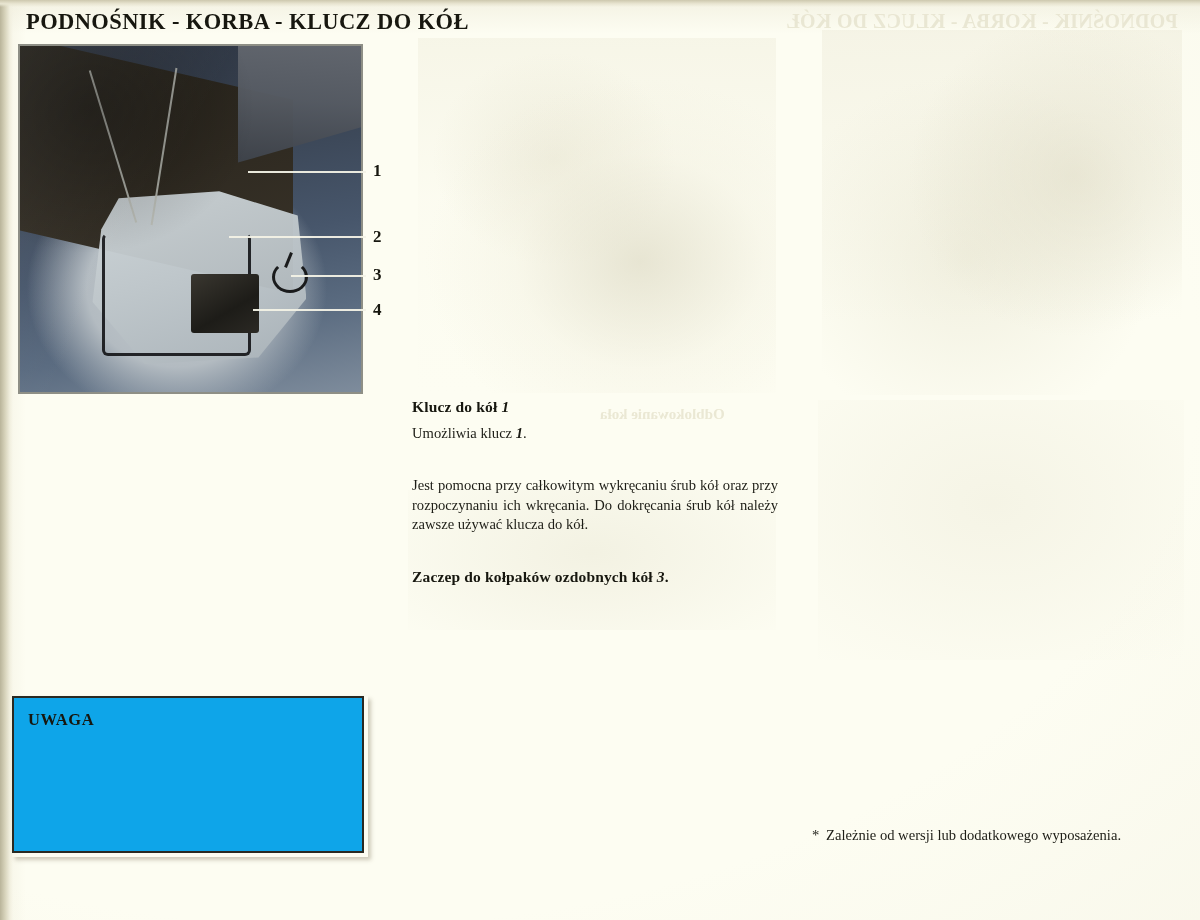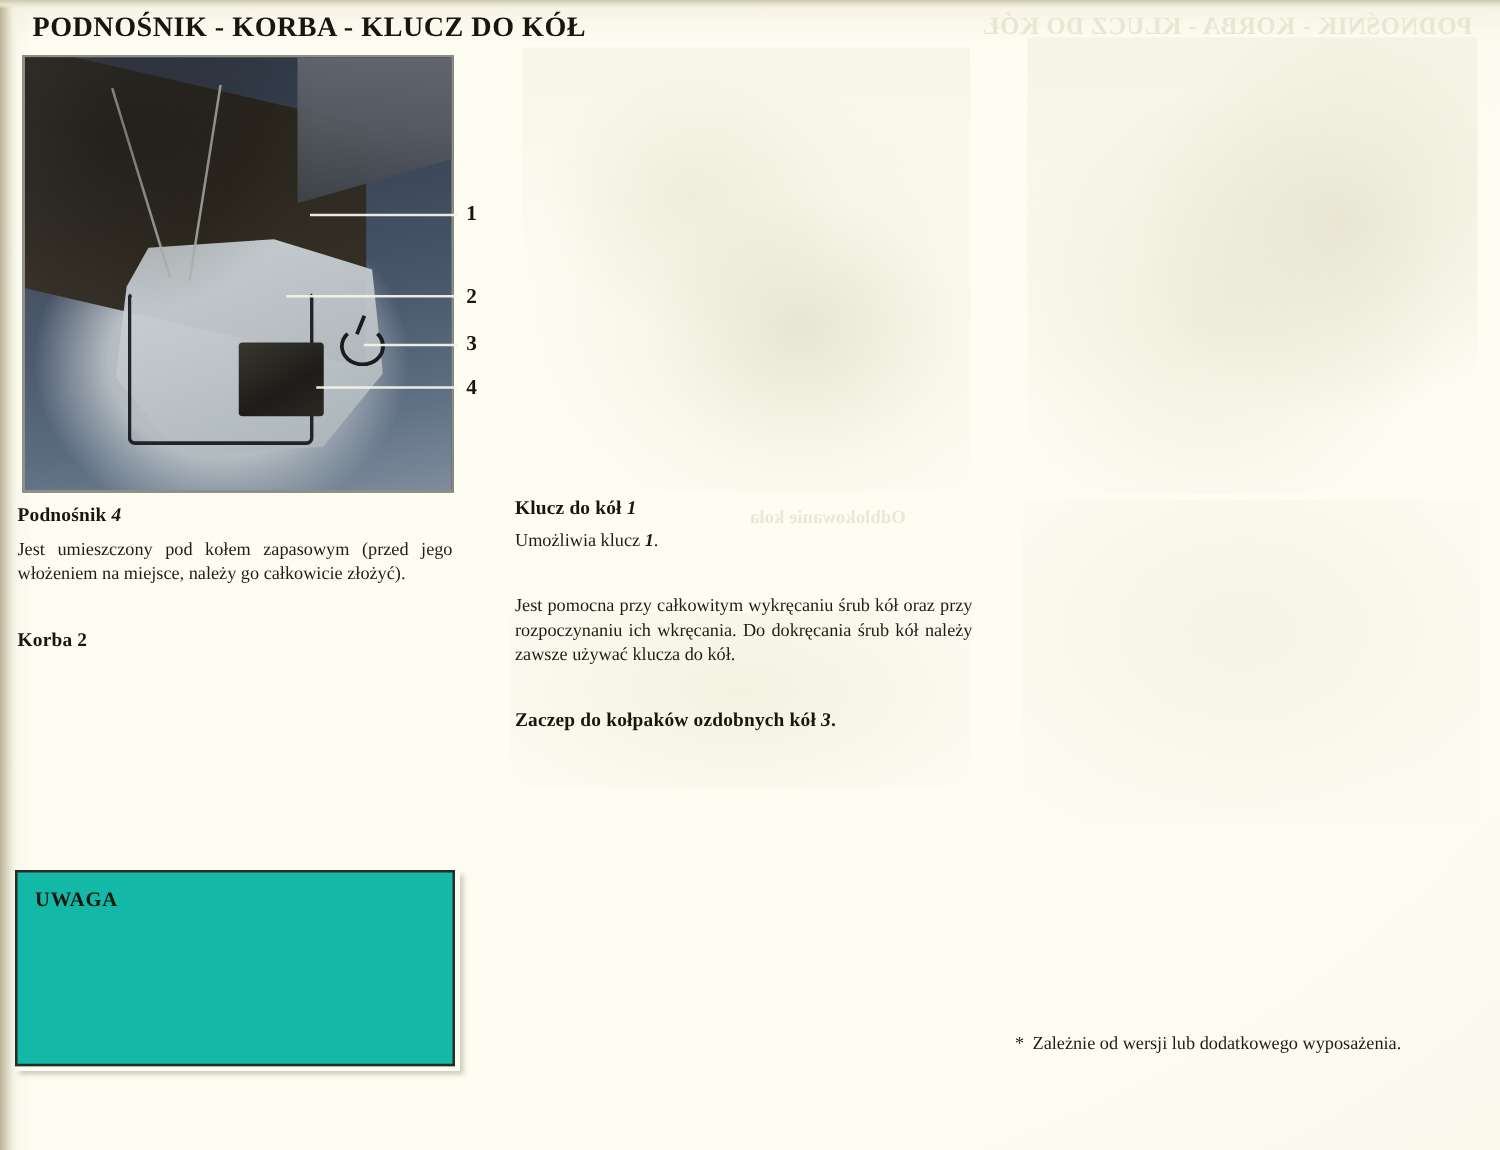--- a/index.html
+++ b/index.html
@@ -255,21 +255,21 @@
   .mid-col .blk { margin-top: 33px; }
 
   
   .warning-box {
     position: absolute;
     left: 12px;
     top: 696px;
     width: 352px;
     height: 157px;
     box-sizing: border-box;
-    background: #14b8a6;
+    background: #0ea5e9;
     border: 2px solid #2a2a22;
     padding: 12px 14px 10px 14px;
   }
   .warning-title {
     font-size: 16.5px;
     font-weight: bold;
     letter-spacing: 0.6px;
     color: #17170f;
     margin: 0 0 5px 0;
   }
@@ -364,27 +364,22 @@
   <div class="leader" style="left:229px; top:236px; width:137px;"></div>
   <div class="leader" style="left:291px; top:275px; width:75px;"></div>
   <div class="leader" style="left:253px; top:309px; width:113px;"></div>
 
   <div class="callout" style="top:161px;">1</div>
   <div class="callout" style="top:227px;">2</div>
   <div class="callout" style="top:265px;">3</div>
   <div class="callout" style="top:300px;">4</div>
 
   <div class="col left-col">
-    <div class="blk1">
-      <p class="h-sub"><span>Podnośnik </span><em>4</em></p>
-      <p class="body-txt body-just">Jest umieszczony pod kołem zapasowym (przed jego włożeniem na miejsce, należy go całkowicie złożyć).</p>
-    </div>
 
     <div class="blk2">
-      <p class="h-sub"><span>Korba </span><span>2</span></p>
     </div>
   </div>
 
   <div class="warning-shadow"></div>
   <div class="warning-box">
     <p class="warning-title">UWAGA</p>
   </div>
 
   <div class="col mid-col">
     <div>

